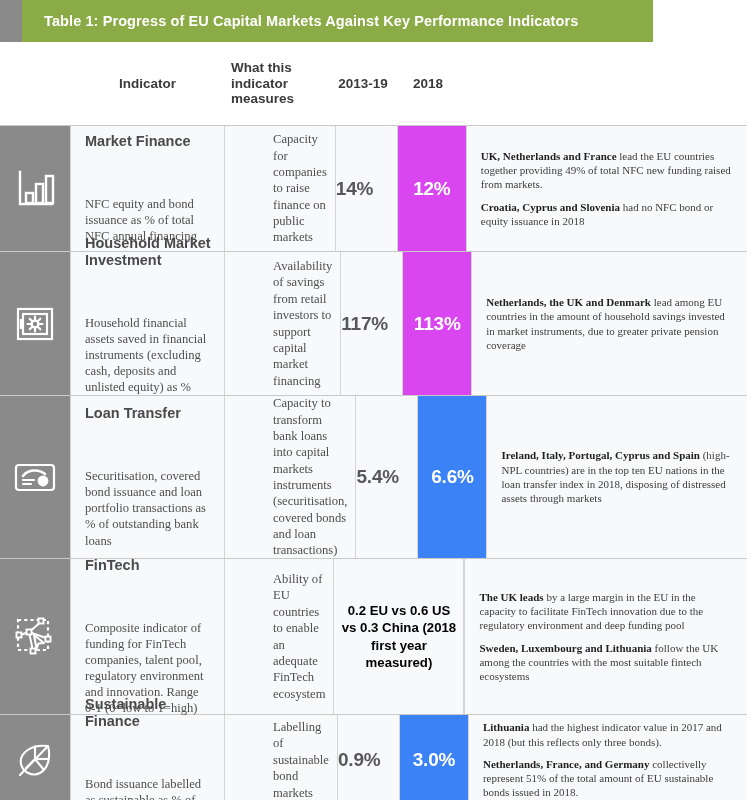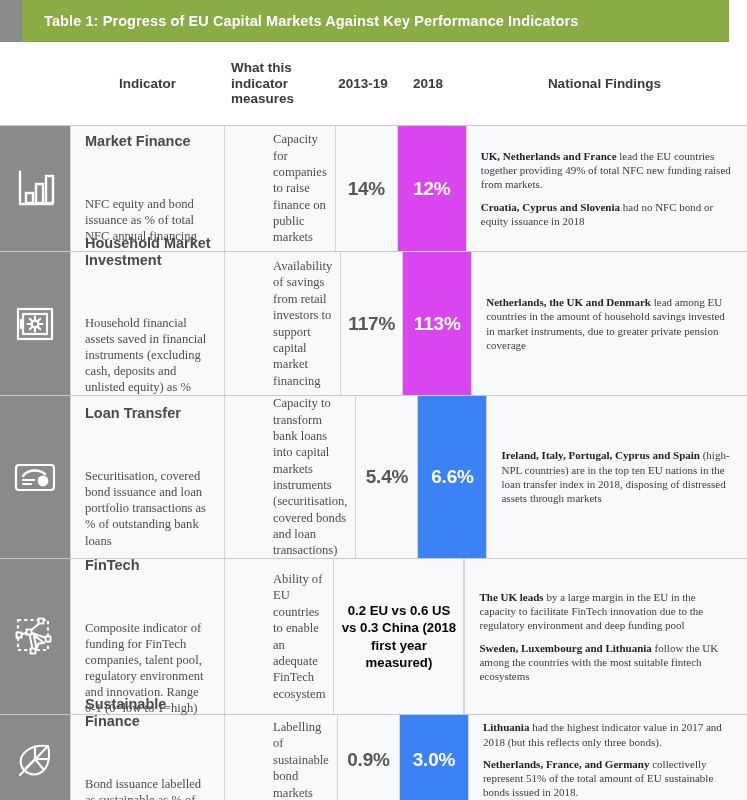--- a/index.html
+++ b/index.html
@@ -5,21 +5,21 @@
   html,body{margin:0;padding:0;}
   body{
     width:747px;height:800px;
     background:#ffffff;
     font-family:"Liberation Sans",sans-serif;
     -webkit-font-smoothing:antialiased;
   }
   .page{position:relative;width:747px;height:800px;overflow:hidden;}
 
   
-  .titlebar{display:flex;height:42px;width:729px;}
+  .titlebar{display:flex;height:42px;width:653px;}
   .titlebar-tab{width:22px;background:#8a8a8a;flex:0 0 22px;}
   .titlebar-main{flex:1;background:#8aab46;display:flex;align-items:center;}
   .titlebar-text{
     color:#ffffff;font-size:14.5px;font-weight:bold;
     padding-left:22px;letter-spacing:0.1px;
   }
 
   
   .colheader{
     display:flex;width:747px;height:83px;background:#ffffff;
@@ -51,21 +51,21 @@
     border-left:1px solid #d4d4d4;border-right:1px solid #d4d4d4;
     display:flex;flex-direction:column;justify-content:center;gap:41px;
   }
   .c-meas{
     flex:0 0 95px;padding:10px 8px 10px 8px;
     border-right:1px solid #d4d4d4;
     display:flex;align-items:center;
   }
   .c-p1{
     flex:0 0 62px;border-right:1px solid #d4d4d4;
-    display:flex;align-items:center;justify-content:center;
+    display:flex;align-items:center;justify-content:flex-start;
   }
   .c-p2{
     flex:0 0 68px;
     display:flex;align-items:center;justify-content:center;
   }
   .c-merged{
     flex:0 0 130px;border-right:1px solid #d4d4d4;
     display:flex;align-items:center;justify-content:center;
     padding:6px 7px;
   }
@@ -120,21 +120,20 @@
       <div class="titlebar-text">Table 1: Progress of EU Capital Markets Against Key Performance Indicators</div>
     </div>
   </div>
 
   <div class="colheader">
     <div class="ch ch-icon"></div>
     <div class="ch ch-ind">Indicator</div>
     <div class="ch ch-meas">What this indicator measures</div>
     <div class="ch ch-p1">2013-19</div>
     <div class="ch ch-p2">2018</div>
-    <div class="ch ch-nat">National Findings</div>
   </div>
 
   <div class="tbl">
 
     <div class="row" style="height:125px;">
       <div class="cell c-icon">
         <span class="icon">
           <svg width="46" height="46" viewBox="0 0 46 46">
             <g fill="none" stroke="#ffffff" stroke-width="2.4">
               <path d="M8 6 V38 H40" stroke-linecap="square"></path>

